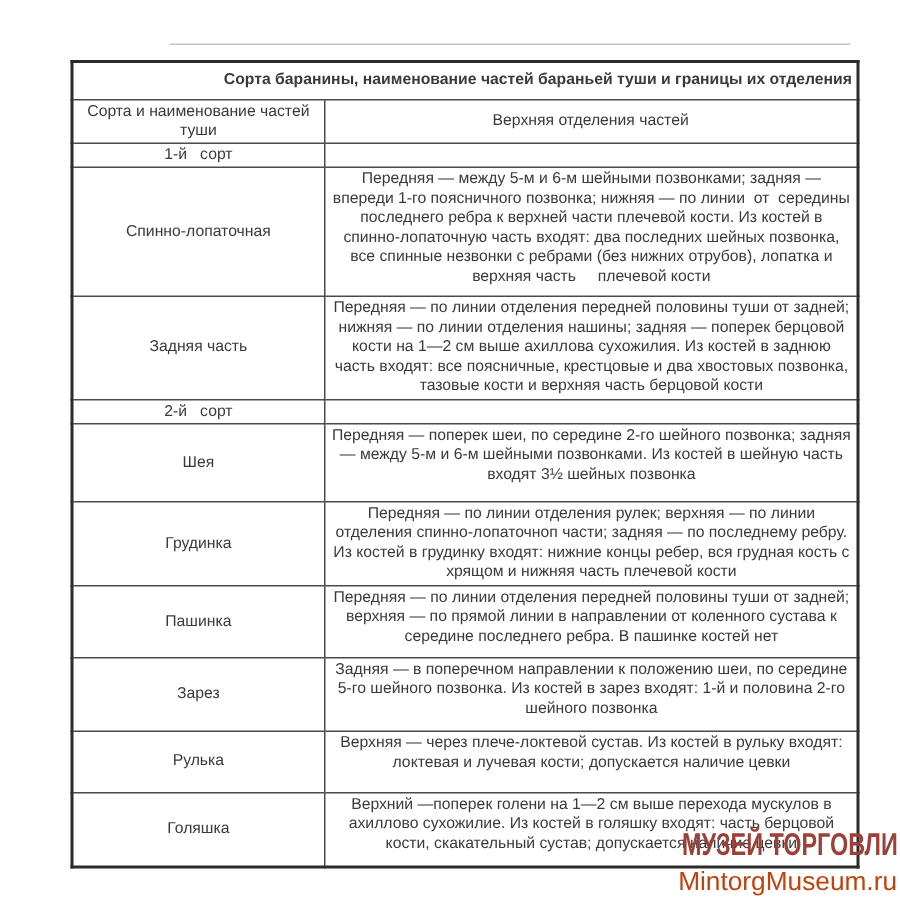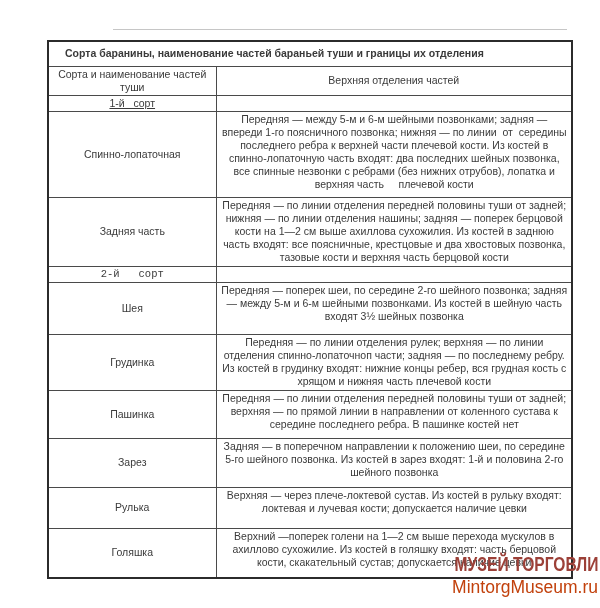--- a/index.html
+++ b/index.html
@@ -37,26 +37,26 @@
     border: 2px solid #2b2b2b;
   }
   table.carcass td {
     border: 1px solid #4a4a4a;
     font-size: 10.5px;
     line-height: 13px;
     color: #3a3a3a;
     overflow: hidden;
   }
   td.title-cell {
-    text-align: left;
+    text-align: right;
     vertical-align: middle;
     font-weight: bold;
     font-size: 11.5px;
     color: #222222;
-    padding: 2px 16px;
+    padding: 2px 3px;
   }
   td.header-cell {
     text-align: center;
     vertical-align: middle;
     padding: 1px 2px;
   }
   td.name-cell {
     text-align: center;
     vertical-align: middle;
     padding: 1px 3px;
@@ -101,33 +101,33 @@
       <col>
     </colgroup>
     <tbody>
       <tr style="height:25px">
         <td class="title-cell" colspan="2">Сорта баранины, наименование частей бараньей туши и границы их отделения</td>
       </tr>
       <tr style="height:18px">
         <td class="header-cell">Сорта и наименование частей туши</td>
         <td class="header-cell">Верхняя отделения частей</td>
       </tr>
-    <tr style="height: 14px; text-decoration: underline;">
+    <tr style="height: 14px;">
           <td class="name-cell">1-й   сорт</td>
           <td class="desc-cell"></td>
         </tr>
         <tr style="height: 86px;">
           <td class="name-cell">Спинно-лопаточная</td>
           <td class="desc-cell">Передняя — между 5-м и 6-м шейными позвонками; задняя — впереди 1-го поясничного позвонка; нижняя — по линии  от  середины последнего ребра к верхней части плечевой кости. Из костей в спинно-лопаточную часть входят: два последних шейных позвонка, все спинные незвонки с ребрами (без нижних отрубов), лопатка и верхняя часть     плечевой кости</td>
         </tr>
         <tr style="height: 65px;">
           <td class="name-cell">Задняя часть</td>
           <td class="desc-cell">Передняя — по линии отделения передней половины туши от задней; нижняя — по линии отделения нашины; задняя — поперек берцовой кости на 1—2 см выше ахиллова сухожилия. Из костей в заднюю часть входят: все поясничные, крестцовые и два хвостовых позвонка, тазовые кости и верхняя часть берцовой кости</td>
         </tr>
-        <tr style="height: 13px; font-family: Liberation Mono, monospace;">
+        <tr style="height: 13px;">
           <td class="name-cell">2-й   сорт</td>
           <td class="desc-cell"></td>
         </tr>
         <tr style="height: 52px;">
           <td class="name-cell">Шея</td>
           <td class="desc-cell">Передняя — поперек шеи, по середине 2-го шейного позвонка; задняя — между 5-м и 6-м шейными позвонками. Из костей в шейную часть входят 3½ шейных позвонка</td>
         </tr>
         <tr style="height: 53px;">
           <td class="name-cell">Грудинка</td>
           <td class="desc-cell">Передняя — по линии отделения рулек; верхняя — по линии отделения спинно-лопаточноп части; задняя — по последнему ребру. Из костей в грудинку входят: нижние концы ребер, вся грудная кость с хрящом и нижняя часть плечевой кости</td>

